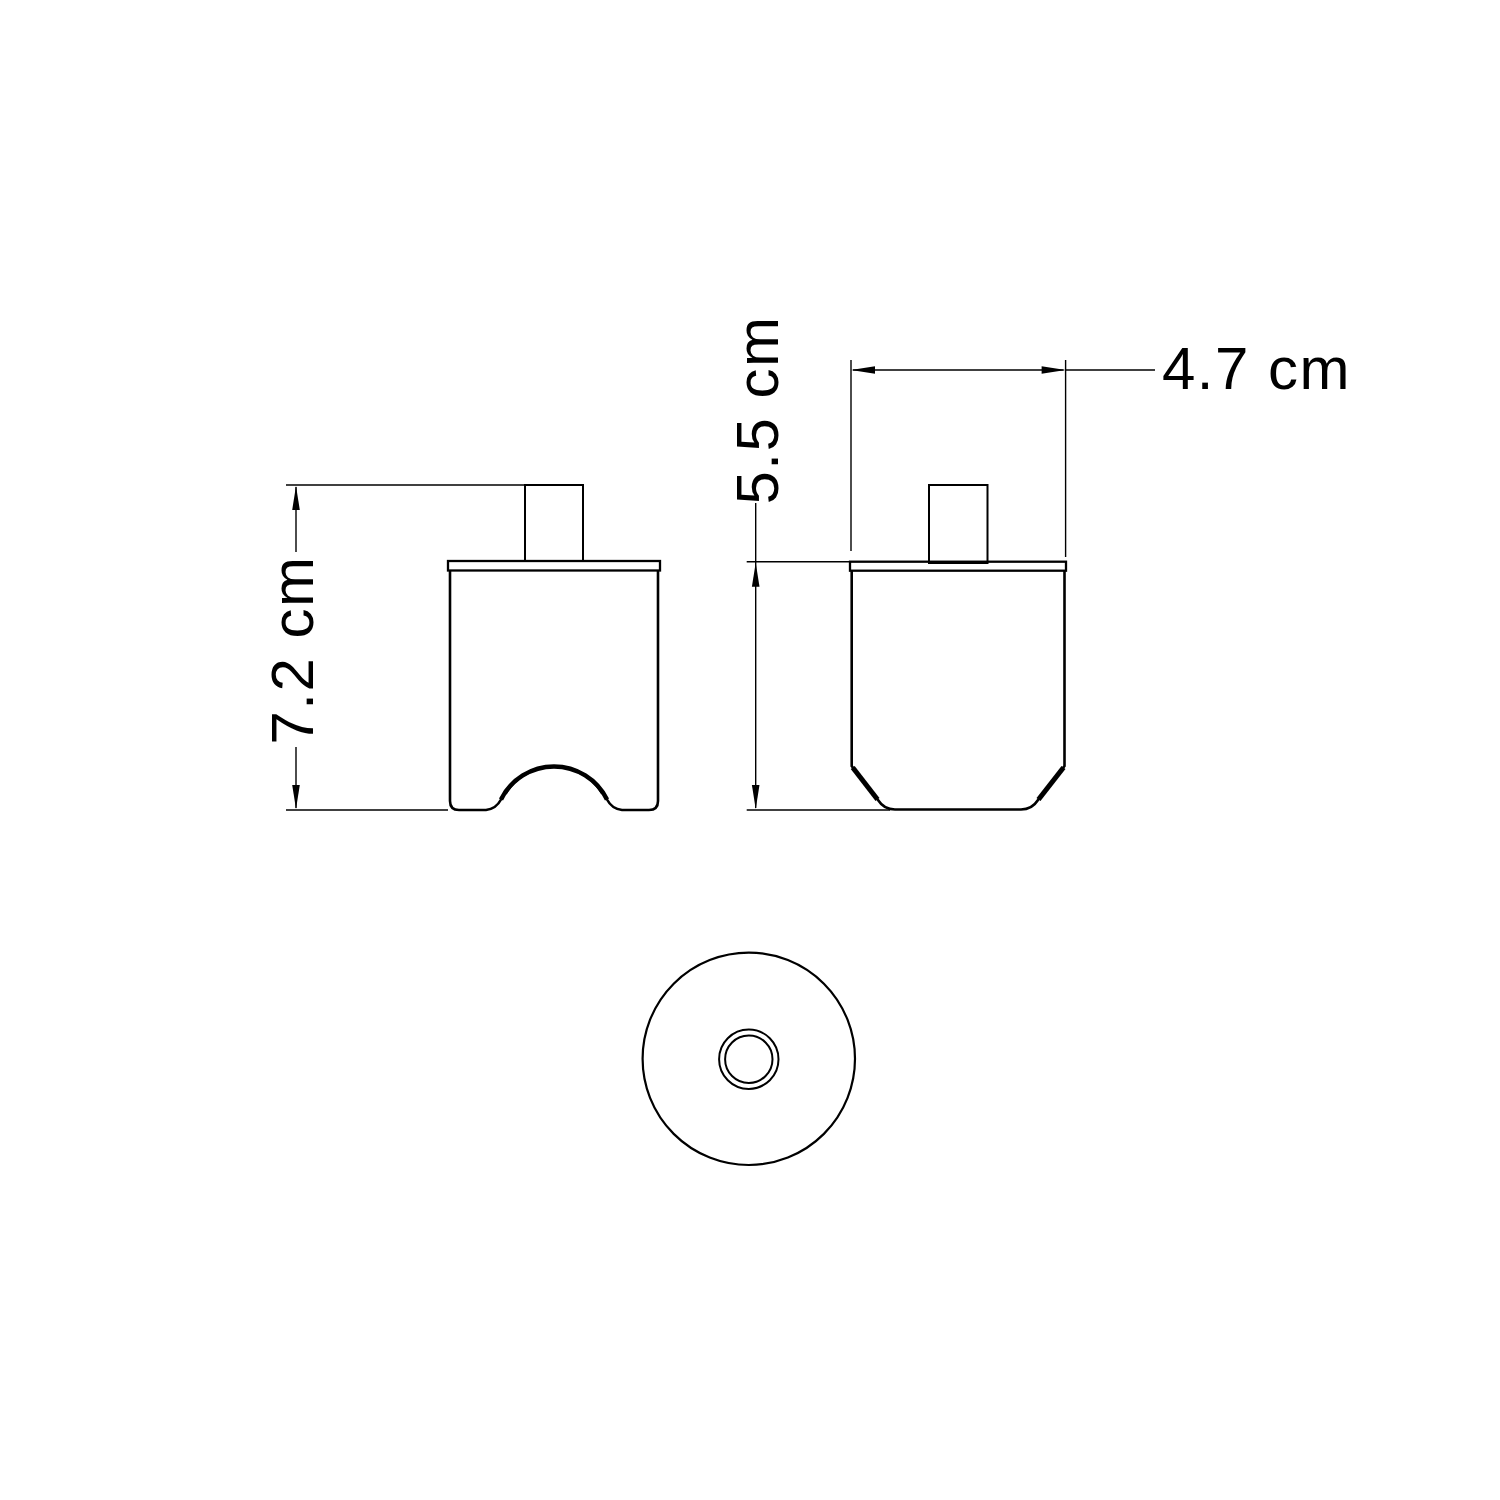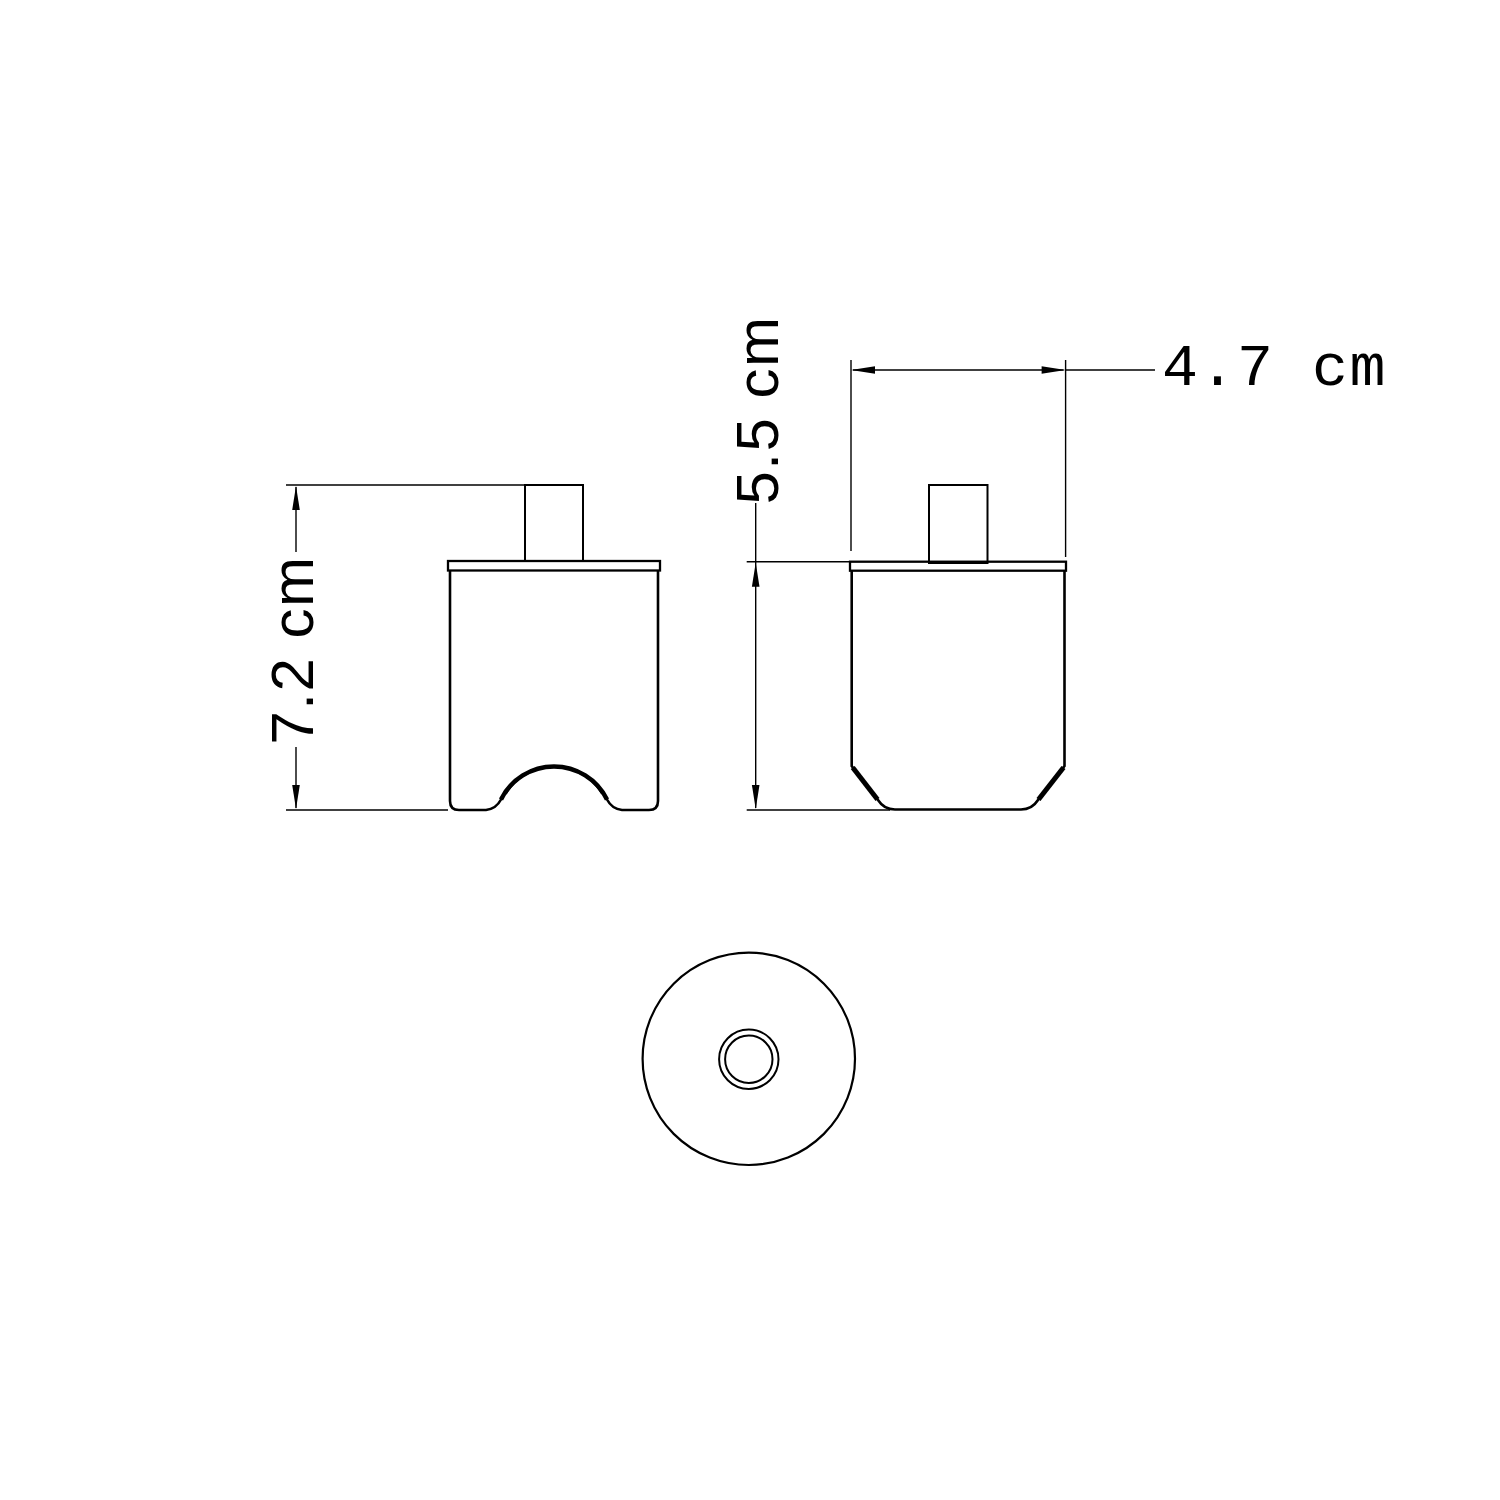--- a/index.html
+++ b/index.html
@@ -27,21 +27,20 @@
     letter-spacing: 1.5px;
     color: #000000;
     white-space: nowrap;
     user-select: none;
   }
   .dim-label.rotated {
     transform: translate(-50%, -50%) rotate(-90deg);
   }
   .dim-label.horizontal {
     transform: translate(0, -52%);
-    font-family: Liberation Mono, monospace;
   }
 </style>
 </head>
 <body>
 
 <div class="canvas">
 
   <svg width="1500" height="1500" viewBox="0 0 1500 1500" fill="none" stroke="#000000" stroke-linecap="butt">
 
     <g>

